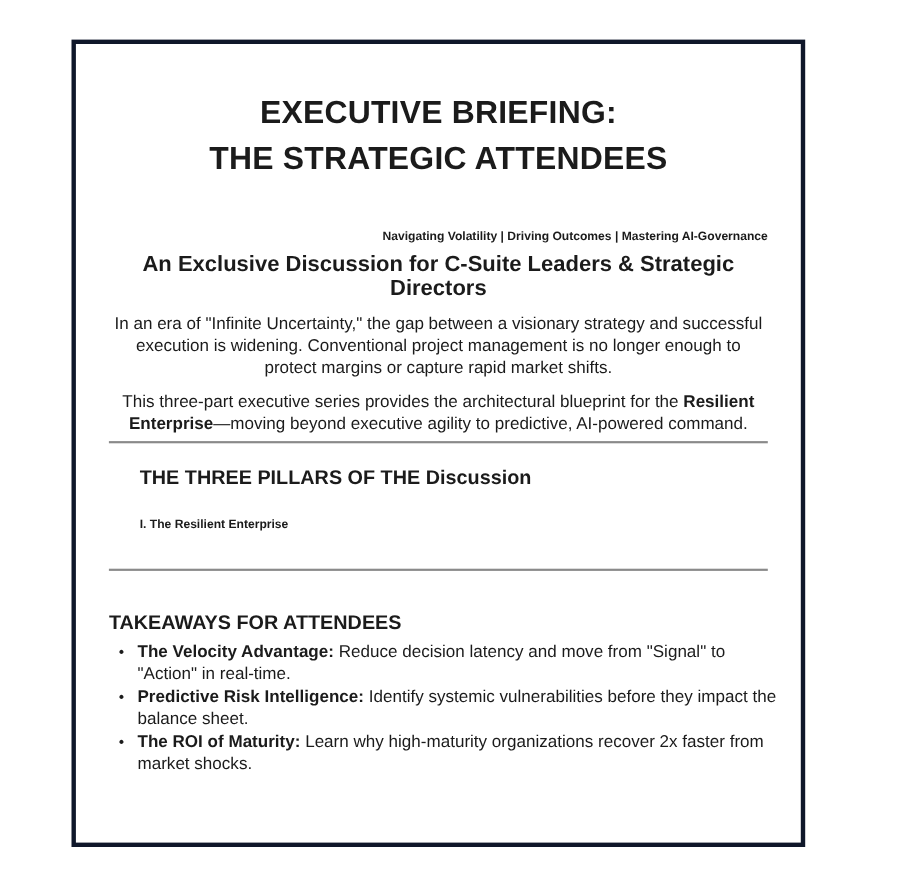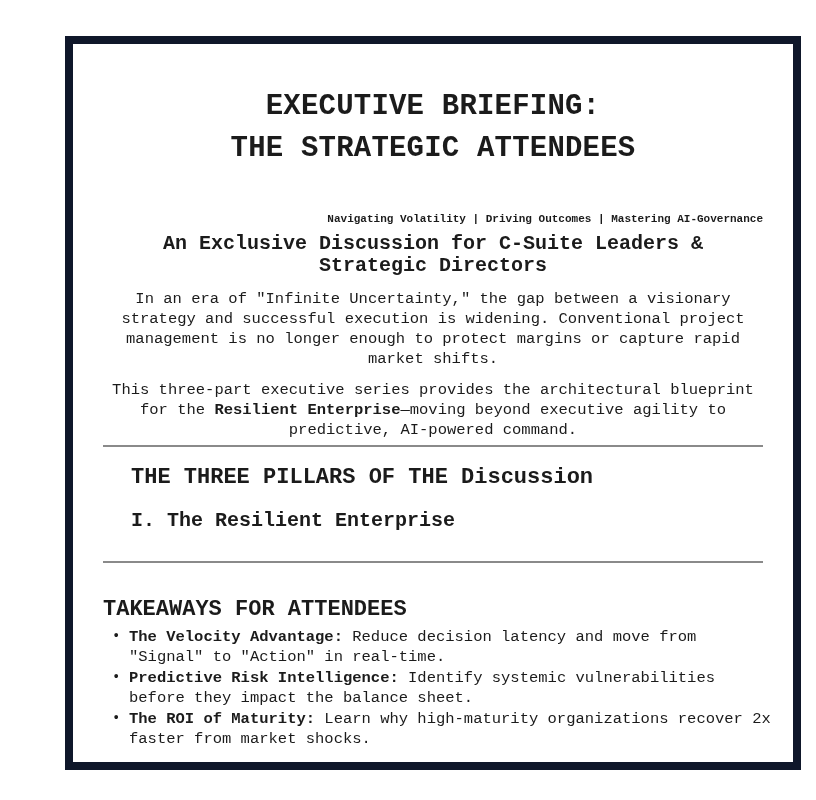--- a/index.html
+++ b/index.html
@@ -16,28 +16,27 @@
     position: relative;
     width: 816px;
     height: 800px;
     background: #ffffff;
     overflow: hidden;
   }
   .doc-frame {
     position: absolute;
     left: 65px;
     top: 36px;
-    width: 736px;
+    width: 667px;
     height: 734px;
     box-sizing: border-box;
-    border: 8px solid #0f172a;
+    border: 4px solid #0f172a;
     background: #ffffff;
     padding: 42px 30px 8px 30px;
     overflow: hidden;
-    font-family: Liberation Mono, monospace;
   }
   .doc-title {
     margin: 0;
     text-align: center;
     font-size: 29px;
     font-weight: bold;
     line-height: 1.45;
     letter-spacing: 0.2px;
   }
   .tagline {
@@ -69,27 +68,27 @@
     margin: 5px 0 0 0;
   }
   .divider.second {
     margin-top: 30px;
   }
   .pillars {
     padding-left: 28px;
   }
   .section-heading {
     margin: 20px 0 0 0;
-    font-size: 22px;
+    font-size: 18px;
     font-weight: bold;
     line-height: 22px;
   }
   .pillar-item {
     margin: 22px 0 0 0;
-    font-size: 20px;
+    font-size: 11px;
     font-weight: bold;
     line-height: 20px;
   }
   .takeaways .section-heading {
     margin-top: 36px;
   }
   .takeaways-list {
     list-style: none;
     margin: 6px -16px 0 0;
     padding: 0 0 0 26px;

